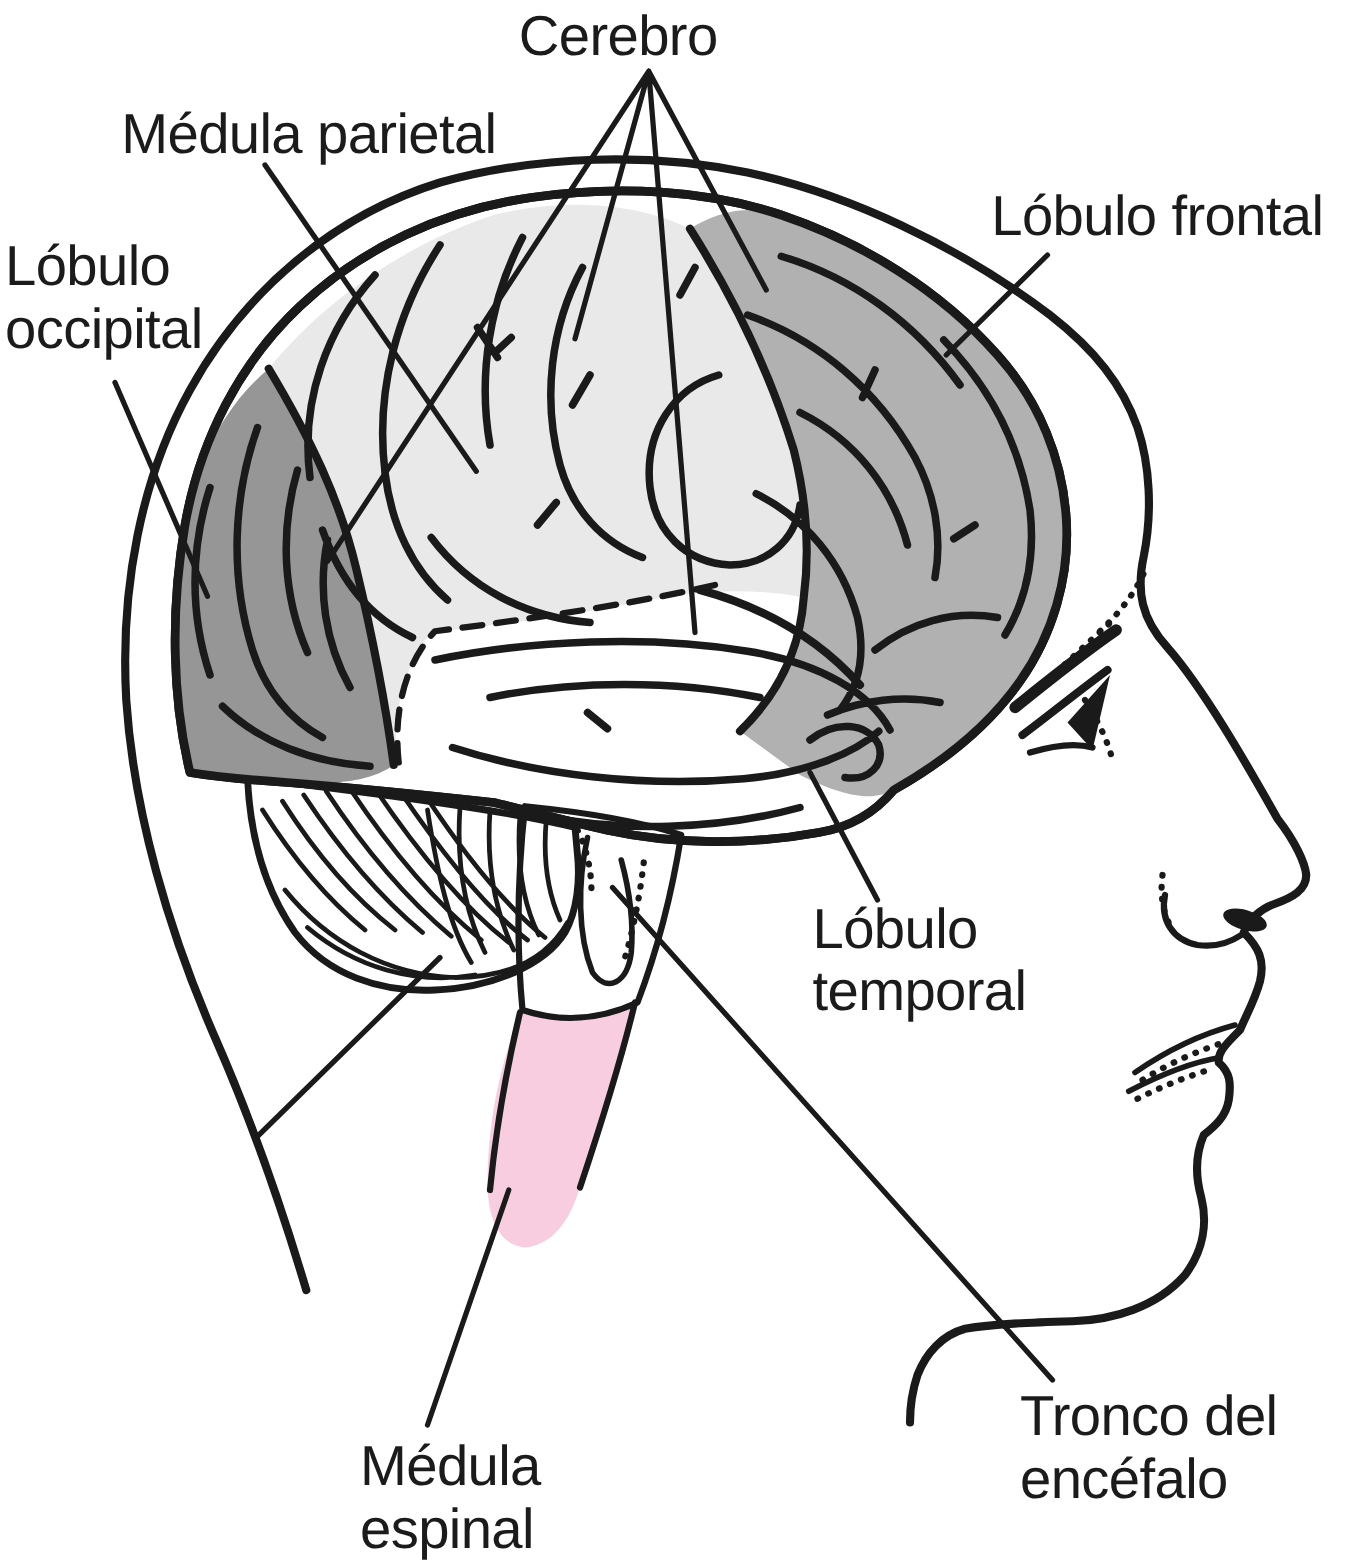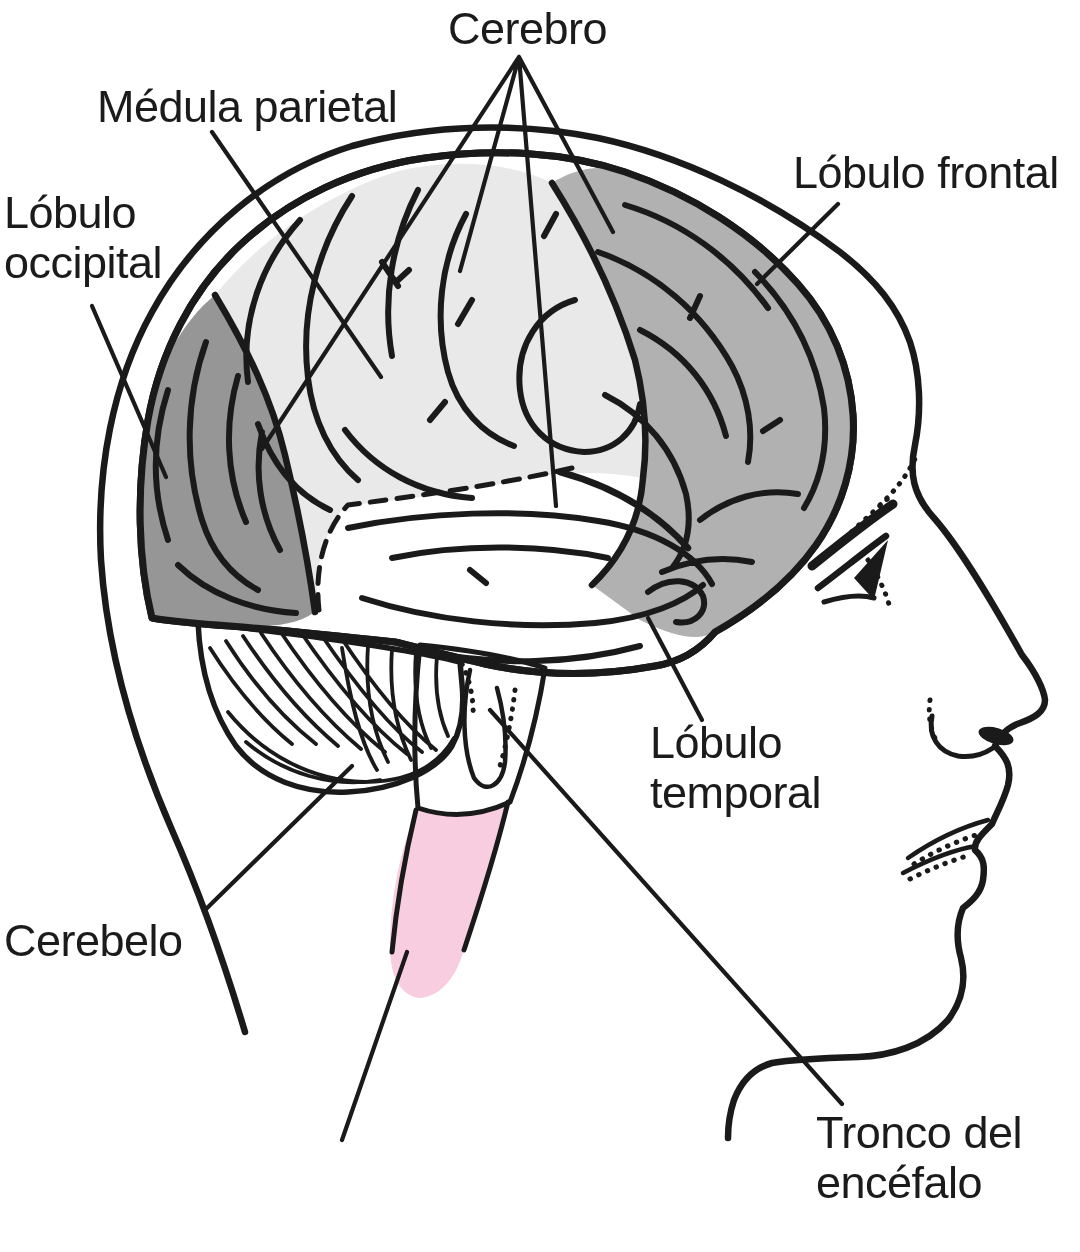--- a/index.html
+++ b/index.html
@@ -217,23 +217,24 @@
     <path d="M 212,132 L 381,377"></path>
     <path d="M 92,306 L 166,477"></path>
     <path d="M 838,204 L 757,284"></path>
     <path d="M 648,618 L 702,720"></path>
     <path d="M 204,911 L 352,766"></path>
     <path d="M 342,1140 L 407,952"></path>
     <path d="M 490,710 L 842,1104"></path>
   </g>
 </svg>
 
-  <div class="label" style="left:415px;top:4px;margin-left:33px;">Cerebro</div>
+  <div class="label" style="left:415px;top:4px;">Cerebro</div>
   <div class="label" style="left:97px;top:82px;">Médula parietal</div>
   <div class="label" style="left:4px;top:188px;">Lóbulo
 occipital</div>
   <div class="label" style="left:793px;top:148px;text-align:center;">Lóbulo frontal</div>
   <div class="label" style="left:650px;top:718px;">Lóbulo
 temporal</div>
-  <div class="label" style="left:4px;top:916px;">Cerebelo</div>
+  <div class="label" style="left:288px;top:1148px;">Médula
+espinal</div>
   <div class="label" style="left:816px;top:1108px;">Tronco del
 encéfalo</div>
 </div>
 
 </body></html>

